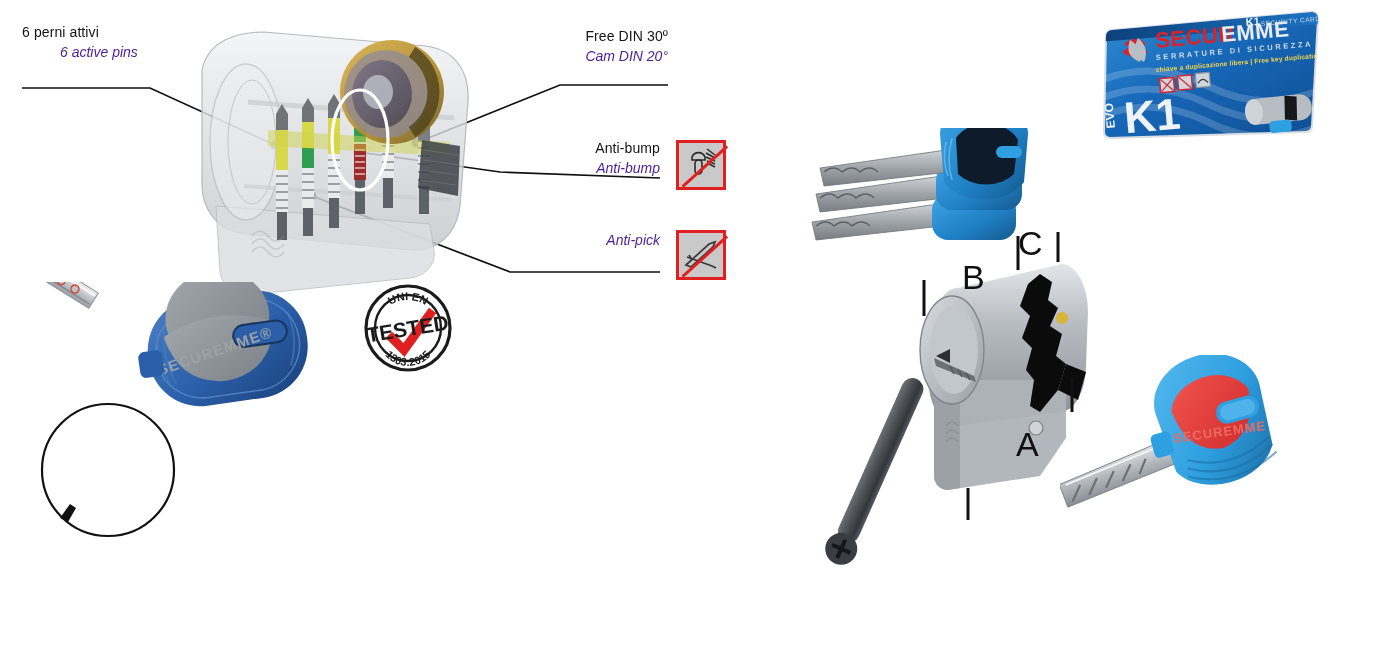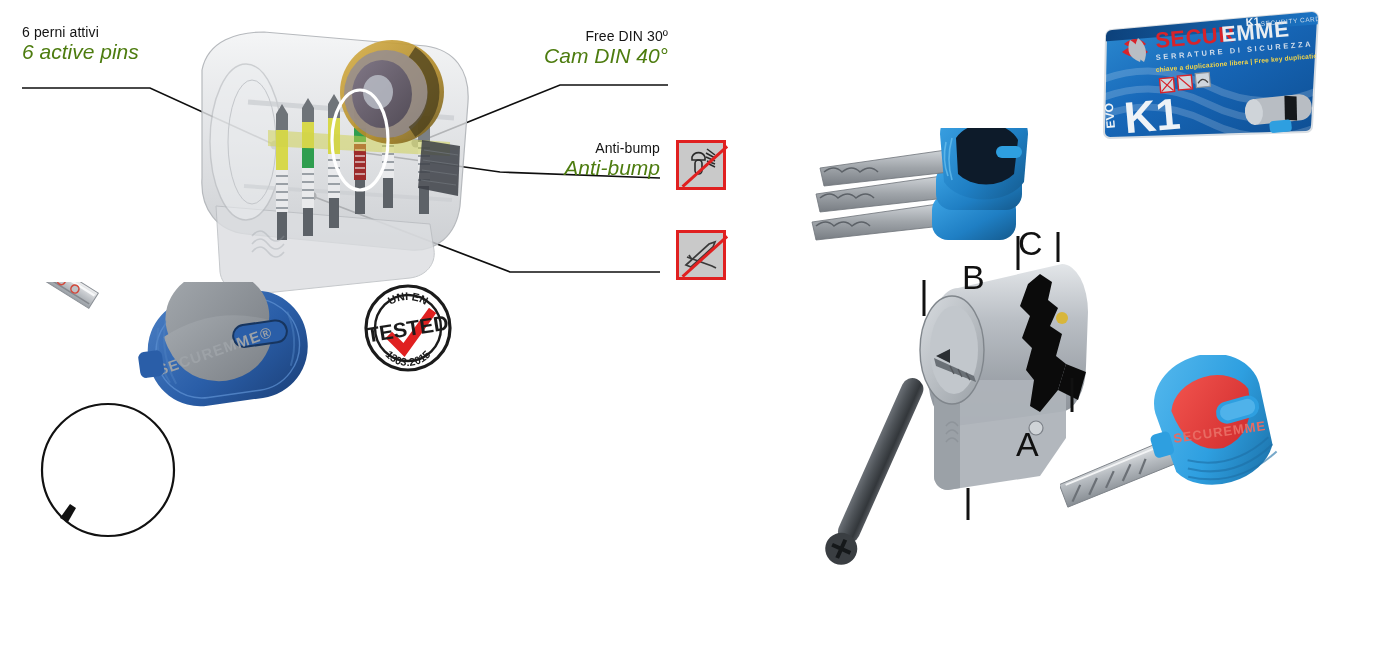--- a/index.html
+++ b/index.html
@@ -4,21 +4,21 @@
 <style>
   html,body{margin:0;padding:0;background:#ffffff;}
   body{width:1383px;height:660px;position:relative;overflow:hidden;
        font-family:"Liberation Sans",sans-serif;color:#111;}
   .stage{position:absolute;inset:0;}
   .abs{position:absolute;}
 
   
   .callout{position:absolute;white-space:nowrap;}
   .callout .l1{font-size:14px;line-height:20px;letter-spacing:.1px;color:#141414;}
-  .callout .l2{font-size:21px;line-height:20px;font-style:italic;color:#4d7c0f;}
+  .callout .l2{font-size:14px;line-height:20px;font-style:italic;color:#4c1d95;margin-left:38px;}
   .callout.right{text-align:right;}
 
   svg.lines{position:absolute;left:0;top:0;width:1383px;height:660px;overflow:visible;pointer-events:none;}
 
   
   .prohibit{position:absolute;width:50px;height:50px;background:#c9c9c9;
             border:3px solid #e02020;box-sizing:border-box;}
   .prohibit .slash{position:absolute;left:-4px;top:50%;width:60px;height:3.4px;
             background:#e02020;transform:rotate(-42deg);transform-origin:center;}
 
@@ -45,29 +45,30 @@
     <circle cx="312" cy="196" r="4.6" fill="#0f0f0f"></circle>
   </svg>
 
   <div class="callout" style="left:22px;top:22px;">
     <div class="l1">6 perni attivi</div>
     <div class="l2">6 active pins</div>
   </div>
 
   <div class="callout right" style="left:458px;top:26px;width:210px;">
     <div class="l1">Free DIN 30º</div>
-    <div class="l2">Cam DIN 40°</div>
+    <div class="l2">Cam DIN 20°</div>
   </div>
 
   <div class="callout right" style="left:448px;top:138px;width:212px;text-align:right;">
     <div class="l1">Anti-bump</div>
     <div class="l2">Anti-bump</div>
   </div>
 
   <div class="callout right" style="left:430px;top:230px;width:230px;">
+    <div class="l2">Anti-pick</div>
   </div>
 
   <div class="prohibit" style="left:676px;top:140px;">
     <svg width="44" height="44" viewBox="0 0 44 44" style="position:absolute;left:0;top:0;">
       <path d="M13 14 a7 7 0 0 1 13 0 v3 h-13 z" fill="none" stroke="#2a2a2a" stroke-width="1.6"></path>
       <rect x="16" y="17" width="7" height="14" rx="3.4" fill="none" stroke="#2a2a2a" stroke-width="1.6"></rect>
       <g stroke="#2a2a2a" stroke-width="1.5">
         <path d="M28 6 L36 12"></path>
           <path d="M27 10 L36 15"></path>
           <path d="M27 14 L36 18"></path>

